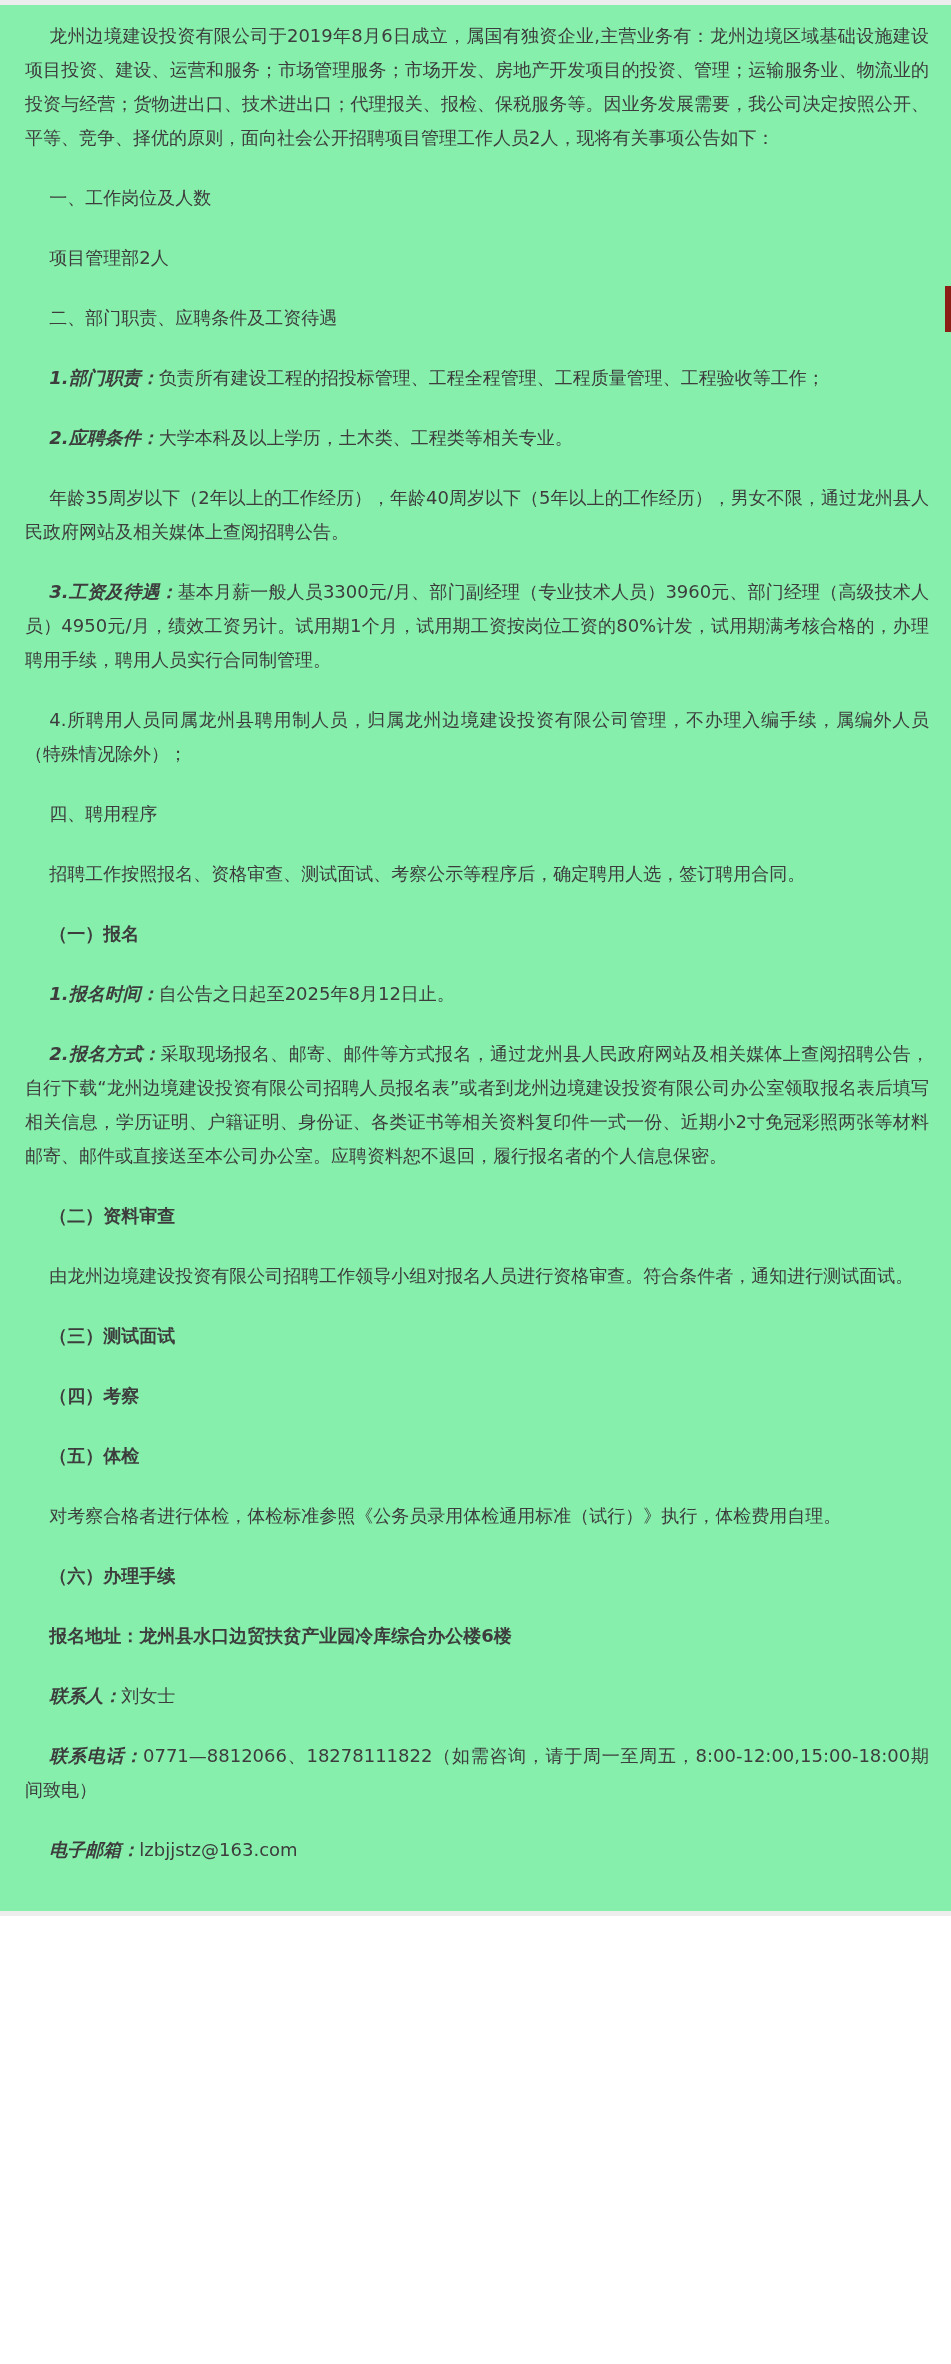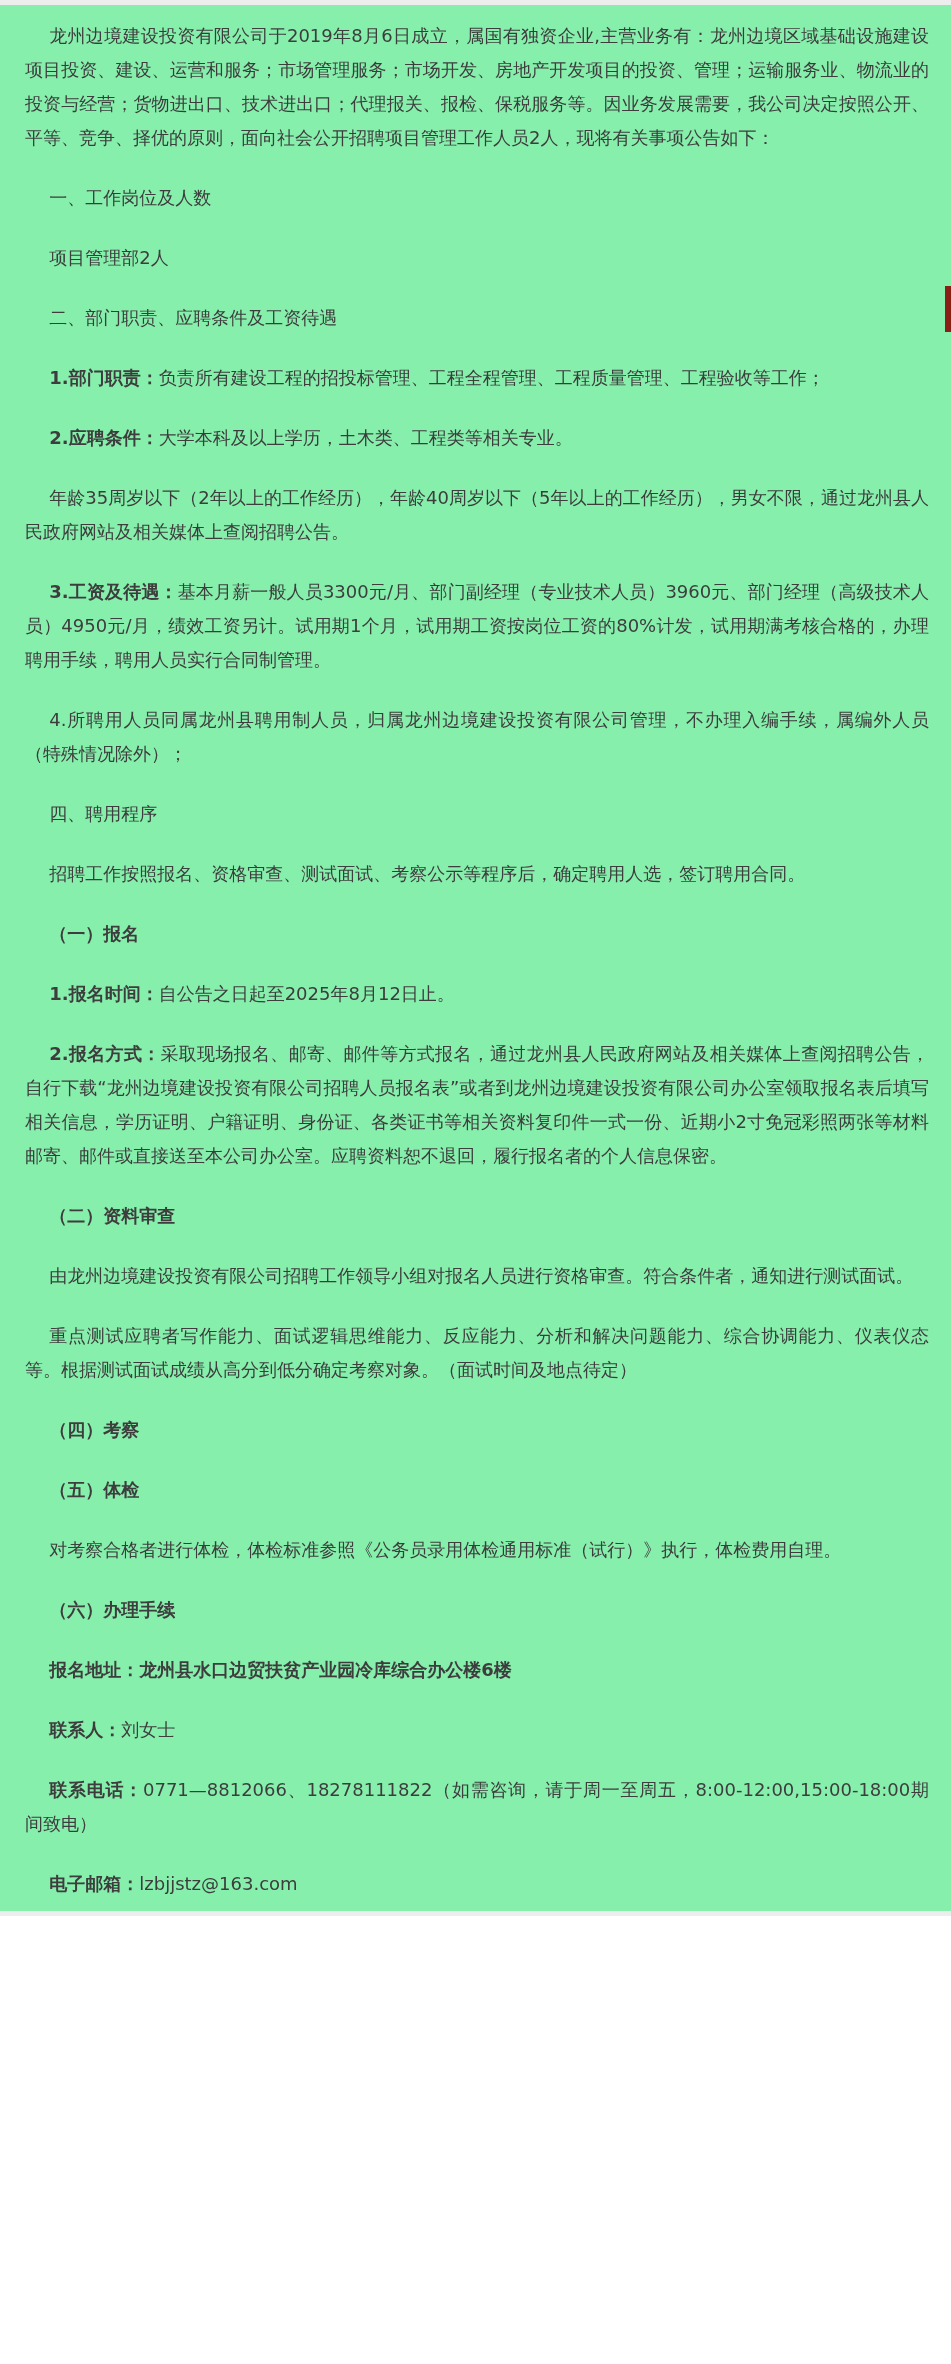--- a/index.html
+++ b/index.html
@@ -33,21 +33,21 @@
     font-size: 18px;
     line-height: 34px;
     text-align: justify;
   }
   .content p {
     margin: 0 0 26px 0;
     text-indent: 1.35em;
   }
   .content p:last-child { margin-bottom: 0; }
   .b { font-weight: bold; }
-  .lbl { font-weight: bold; }
+  .lbl { font-weight: bold; font-style: italic; }
   .scroll-thumb {
     position: absolute;
     right: 0;
     top: 286px;
     width: 6px;
     height: 46px;
     background: #8b1e15;
   }
 </style>
 </head>
@@ -66,21 +66,21 @@
     <p>年龄35周岁以下（2年以上的工作经历），年龄40周岁以下（5年以上的工作经历），男女不限，通过龙州县人民政府网站及相关媒体上查阅招聘公告。</p>
     <p><span class="lbl">3.工资及待遇：</span><span>基本月薪一般人员3300元/月、部门副经理（专业技术人员）3960元、部门经理（高级技术人员）4950元/月，绩效工资另计。试用期1个月，试用期工资按岗位工资的80%计发，试用期满考核合格的，办理聘用手续，聘用人员实行合同制管理。</span></p>
     <p>4.所聘用人员同属龙州县聘用制人员，归属龙州边境建设投资有限公司管理，不办理入编手续，属编外人员（特殊情况除外）；</p>
     <p>四、聘用程序</p>
     <p>招聘工作按照报名、资格审查、测试面试、考察公示等程序后，确定聘用人选，签订聘用合同。</p>
     <p class="b">（一）报名</p>
     <p><span class="lbl">1.报名时间：</span><span>自公告之日起至2025年8月12日止。</span></p>
     <p><span class="lbl">2.报名方式：</span><span>采取现场报名、邮寄、邮件等方式报名，通过龙州县人民政府网站及相关媒体上查阅招聘公告，自行下载“龙州边境建设投资有限公司招聘人员报名表”或者到龙州边境建设投资有限公司办公室领取报名表后填写相关信息，学历证明、户籍证明、身份证、各类证书等相关资料复印件一式一份、近期小2寸免冠彩照两张等材料邮寄、邮件或直接送至本公司办公室。应聘资料恕不退回，履行报名者的个人信息保密。</span></p>
     <p class="b">（二）资料审查</p>
     <p>由龙州边境建设投资有限公司招聘工作领导小组对报名人员进行资格审查。符合条件者，通知进行测试面试。</p>
-    <p>重点测试应聘者写作能力、面试逻辑思维能力、反应能力、分析和解决问题能力、综合协调能力、仪表仪态等。根据测试面试成绩从高分到低分确定考察对象。（面试时间及地点待定）</p>
+    <p class="b">（三）测试面试</p>
     <p class="b">（四）考察</p>
     <p class="b">（五）体检</p>
     <p>对考察合格者进行体检，体检标准参照《公务员录用体检通用标准（试行）》执行，体检费用自理。</p>
     <p class="b">（六）办理手续</p>
     <p class="b">报名地址：龙州县水口边贸扶贫产业园冷库综合办公楼6楼</p>
     <p><span class="lbl">联系人：</span><span>刘女士</span></p>
     <p><span class="lbl">联系电话：</span><span>0771—8812066、18278111822（如需咨询，请于周一至周五，8:00-12:00,15:00-18:00期间致电）</span></p>
     <p><span class="lbl">电子邮箱：</span><span>lzbjjstz@163.com</span></p>
   </div>
 

